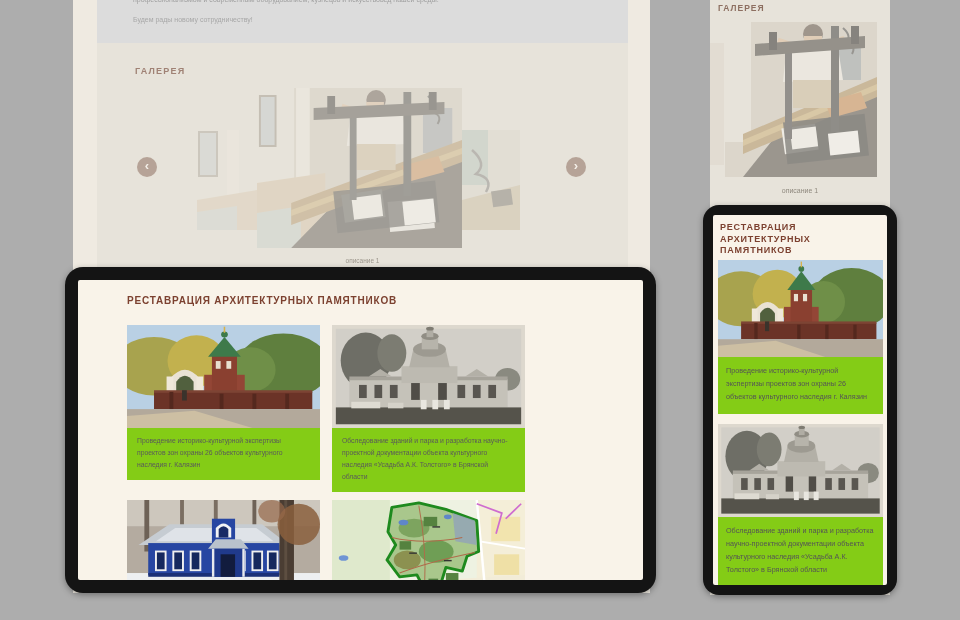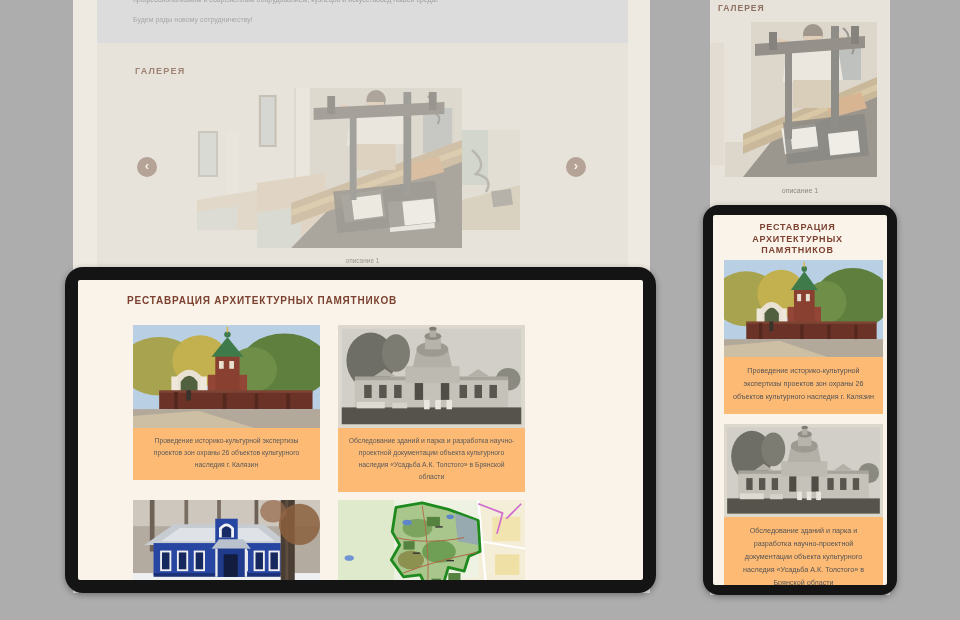--- a/index.html
+++ b/index.html
@@ -32,27 +32,27 @@
   .p-gallery-title{position:absolute;left:8px;top:3px;font-size:8.5px;font-weight:bold;
     color:#8d6f61;letter-spacing:1px;}
   .p-img{position:absolute;left:15px;top:22px;width:152px;height:155px;opacity:.45;}
   .p-caption{position:absolute;left:0;width:100%;top:187px;text-align:center;
     font-size:7px;color:#8f897f;}
   
   .frame{position:absolute;background:#141414;box-sizing:border-box;
     box-shadow:0 2px 6px rgba(0,0,0,.35);}
   .tablet-frame{left:65px;top:267px;width:591px;height:326px;border-radius:18px;padding:13px;}
   .phone-frame{left:703px;top:205px;width:194px;height:390px;border-radius:16px;padding:10px;}
-  .screen{position:relative;width:100%;height:100%;background:#f9f3e9;overflow:hidden;border-radius:2px;text-align:center;}
+  .screen{position:relative;width:100%;height:100%;background:#f9f3e9;overflow:hidden;border-radius:2px;}
   .section-title{font-weight:800;color:#7c4130;letter-spacing:.8px;text-transform:uppercase;
     line-height:1.3;}
   .t-title{position:absolute;left:49px;top:14px;font-size:10px;}
   .t-grid{position:absolute;left:49px;top:45px;width:398px;display:grid;
     grid-template-columns:193px 193px;column-gap:12px;row-gap:8px;align-items:start;}
-  .card{background:#fdba74;cursor:pointer;margin-left:6px;}
+  .card{background:#84cc16;cursor:pointer;}
   .card .img{width:100%;overflow:hidden;line-height:0;}
   .t-grid .img{height:103px;}
   .card .cap{padding:7px 10px 9px;font-size:6.8px;line-height:1.75;color:#5a5a5a;}
   .pf-title{position:absolute;left:7px;top:7px;width:155px;font-size:9px;}
   .pf-cards{position:absolute;left:5px;top:45px;width:165px;display:flex;
     flex-direction:column;gap:10px;}
   .pf-cards .img{height:97px;}
   .pf-cards .card:nth-child(2) .img{height:93px;}
   .pf-cards .cap{padding:8px 8px 10px;font-size:7.2px;line-height:1.8;color:#555;}
   svg{display:block;width:100%;height:100%;}

